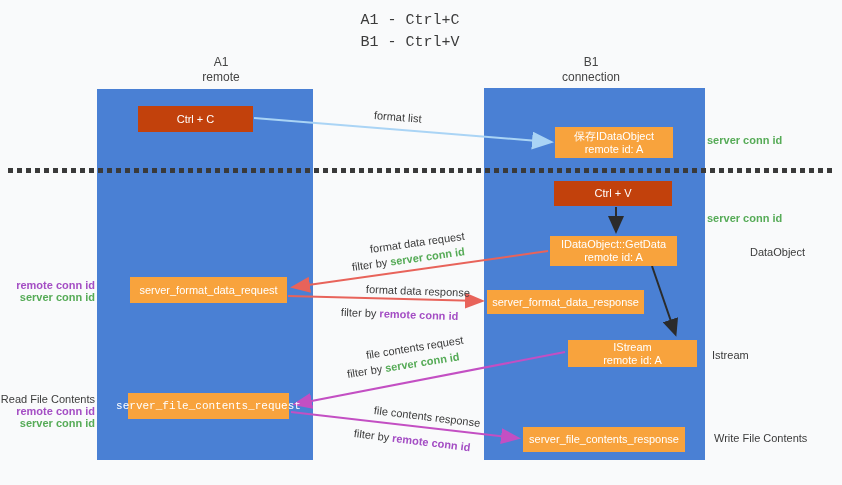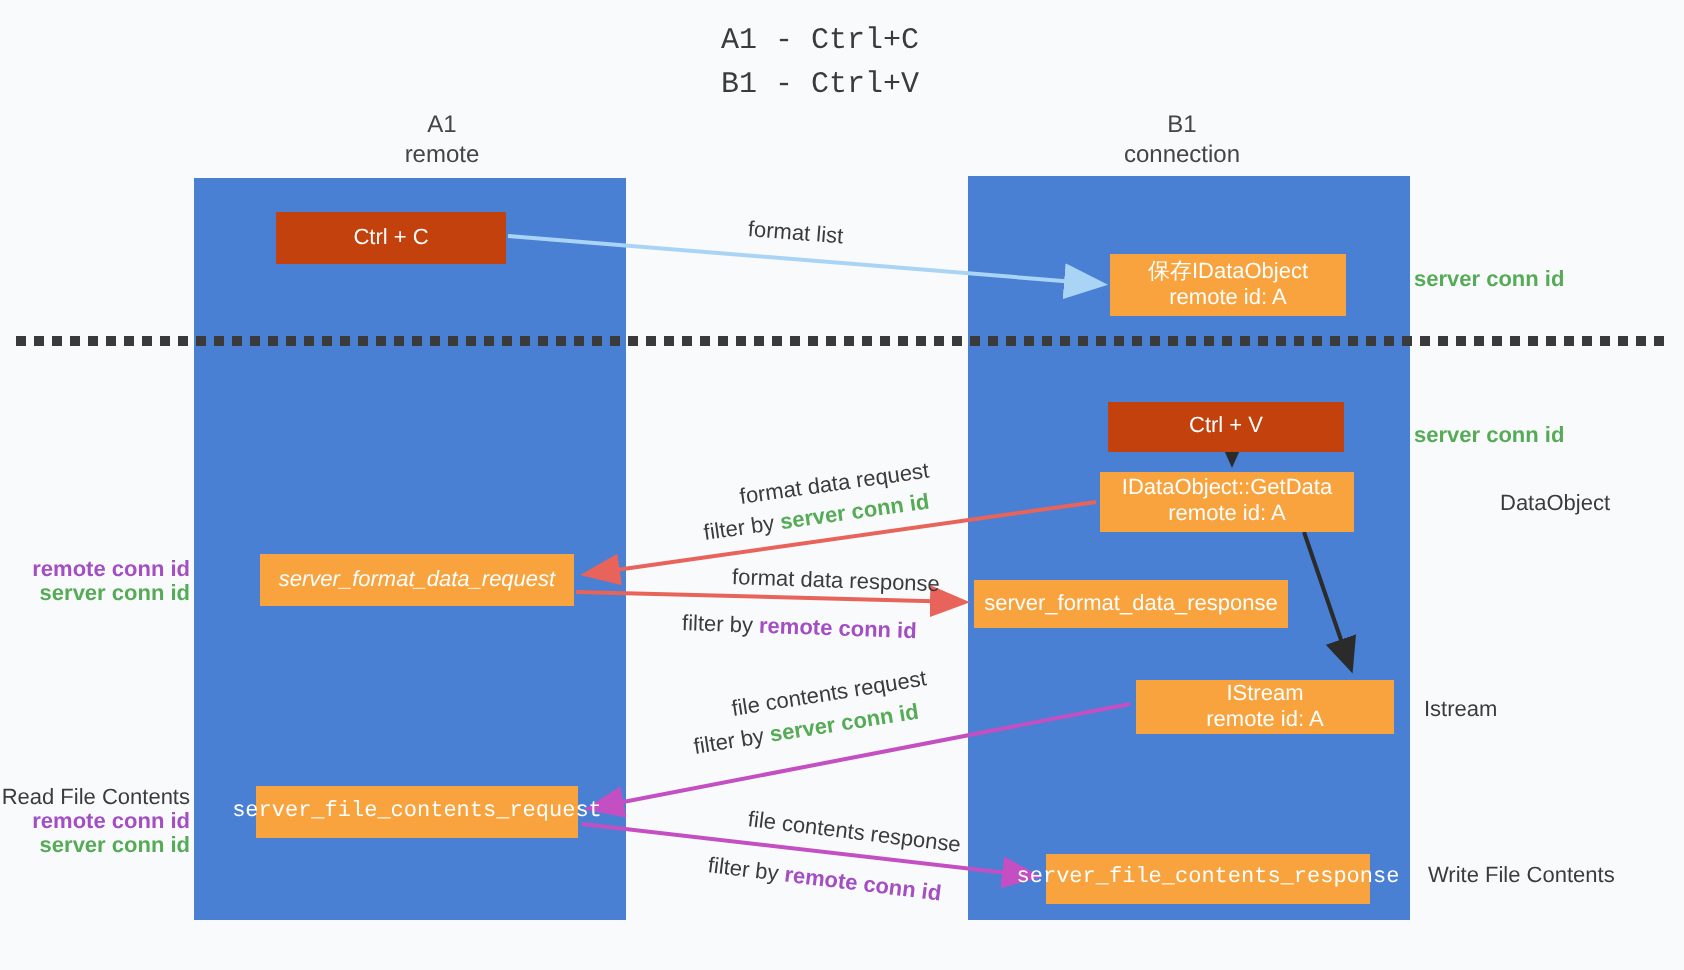--- a/index.html
+++ b/index.html
@@ -93,47 +93,47 @@
 
   <div class="box green" style="left:138px; top:106px; width:115px; height:26px;">
     <span>Ctrl + C</span>
   </div>
 
   <div class="box orange" style="left:555px; top:127px; width:118px; height:31px;">
     <span>保存IDataObject</span>
     <span>remote id: A</span>
   </div>
 
-  <div class="box green" style="left:554px; top:181px; width:118px; height:25px;margin-top:20px;">
+  <div class="box green" style="left:554px; top:181px; width:118px; height:25px;">
     <span>Ctrl + V</span>
   </div>
 
   <div class="box orange" style="left:550px; top:236px; width:127px; height:30px;">
     <span>IDataObject::GetData</span>
     <span>remote id: A</span>
   </div>
 
-  <div class="box orange" style="left:130px; top:277px; width:157px; height:26px;font-style:italic;">
+  <div class="box orange" style="left:130px; top:277px; width:157px; height:26px;">
     <span>server_format_data_request</span>
   </div>
 
   <div class="box orange" style="left:487px; top:290px; width:157px; height:24px;">
     <span>server_format_data_response</span>
   </div>
 
   <div class="box orange" style="left:568px; top:340px; width:129px; height:27px;">
     <span>IStream</span>
     <span>remote id: A</span>
   </div>
 
   <div class="box orange" style="left:128px; top:393px; width:161px; height:26px;font-family:Liberation Mono, monospace;">
     <span>server_file_contents_request</span>
   </div>
 
-  <div class="box orange" style="left:523px; top:427px; width:162px; height:25px;font-family:Liberation Mono, monospace;">
+  <div class="box orange" style="left:523px; top:427px; width:162px; height:25px;">
     <span>server_file_contents_response</span>
   </div>
 
   <div class="note green-text" style="left:707px; top:134px;">server conn id</div>
   <div class="note green-text" style="left:707px; top:212px;">server conn id</div>
   <div class="note" style="left:739px; top:246px;margin-left:11px;">DataObject</div>
   <div class="note" style="left:712px; top:349px;">Istream</div>
   <div class="note" style="left:714px; top:432px;">Write File Contents</div>
 
   <div class="note right-align purple-text" style="right:747px; top:279px;">remote conn id</div>

